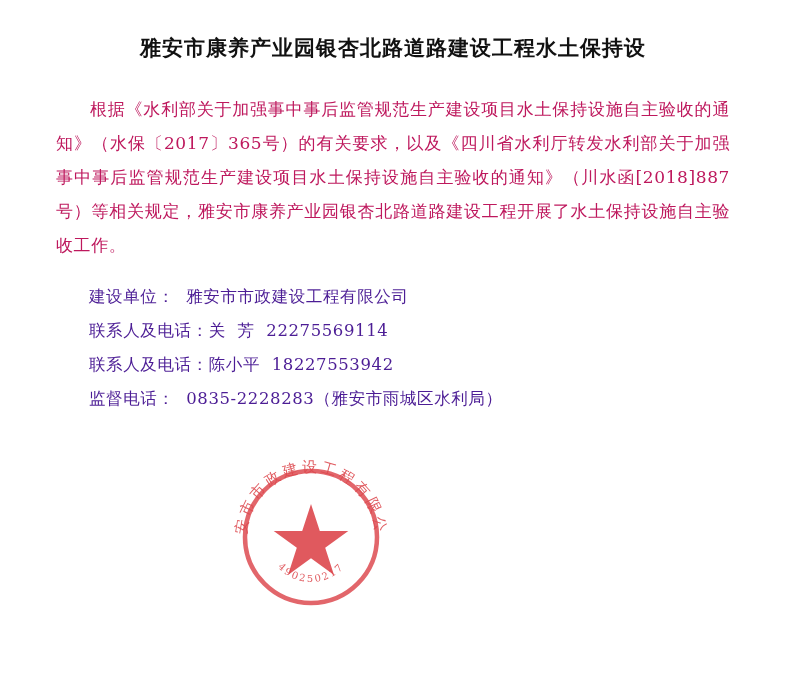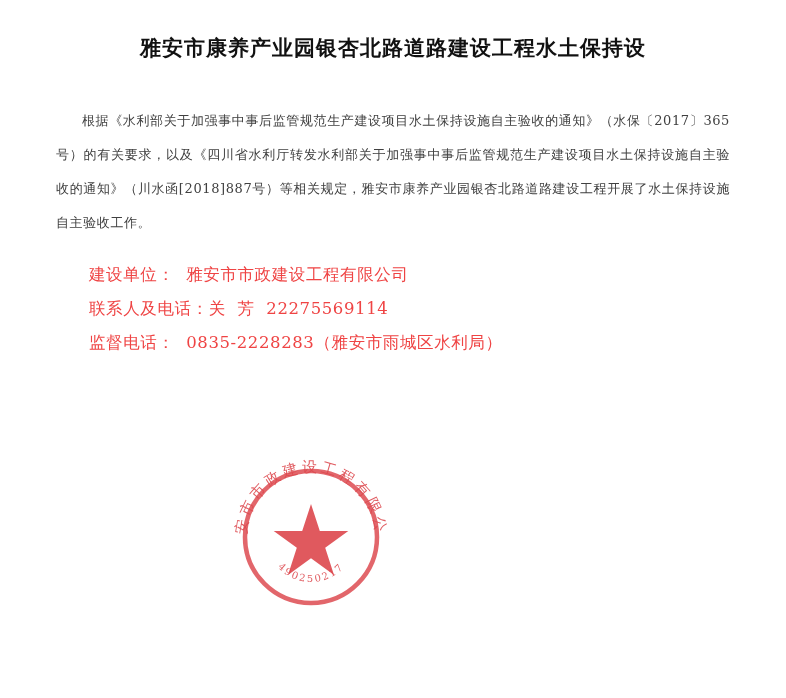--- a/index.html
+++ b/index.html
@@ -28,38 +28,38 @@
     font-weight: bold;
     letter-spacing: 1px;
     line-height: 44px;
     margin: 8px 0 0 0;
     color: #111;
   }
   .doc-title .line {
     display: block;
   }
   .body-text {
-    margin-top: 34px;
-    font-size: 13px;
+    margin-top: 22px;
+    font-size: 17px;
     line-height: 34px;
     text-align: justify;
     text-justify: inter-ideograph;
     letter-spacing: 0.6px;
-    color: #404040;
+    color: #be185d;
   }
   .para {
     text-indent: 2em;
     margin: 0 0 4px 0;
   }
   .contact-block {
     margin-top: 18px;
     font-size: 16.5px;
     line-height: 34px;
     letter-spacing: 0.6px;
-    color: #ef4444;
+    color: #4c1d95;
     position: relative;
     z-index: 1;
   }
   .contact-line {
     padding-left: 2em;
     white-space: pre;
   }
   .seal {
     position: absolute;
     left: 226px;
@@ -83,20 +83,21 @@
     <span class="line">雅安市康养产业园银杏北路道路建设工程水土保持设</span>
   </h1>
 
   <div class="body-text">
     <p class="para">根据《水利部关于加强事中事后监管规范生产建设项目水土保持设施自主验收的通知》（水保〔2017〕365号）的有关要求，以及《四川省水利厅转发水利部关于加强事中事后监管规范生产建设项目水土保持设施自主验收的通知》（川水函[2018]887号）等相关规定，雅安市康养产业园银杏北路道路建设工程开展了水土保持设施自主验收工作。</p>
   </div>
 
   <div class="contact-block">
     <div class="contact-line">建设单位：  雅安市市政建设工程有限公司</div>
     <div class="contact-line">联系人及电话：关  芳  22275569114</div>
+    <div class="contact-line">联系人及电话：陈小平  18227553942</div>
     <div class="contact-line">监督电话：  0835-2228283（雅安市雨城区水利局）</div>
   </div>
 
   <div class="seal">
     <svg width="170" height="170" viewBox="0 0 170 170" xmlns="http://www.w3.org/2000/svg">
       <defs>
         <path id="sealArcTop" d="M 20,85 A 65,65 0 0 1 150,85" fill="none"></path>
         <path id="sealArcBottom" d="M 40,85 A 45,45 0 0 0 130,85" fill="none"></path>
       </defs>
       <circle cx="85" cy="85" r="66" fill="none" stroke="#d6232a" stroke-width="4.5" opacity="0.85"></circle>

